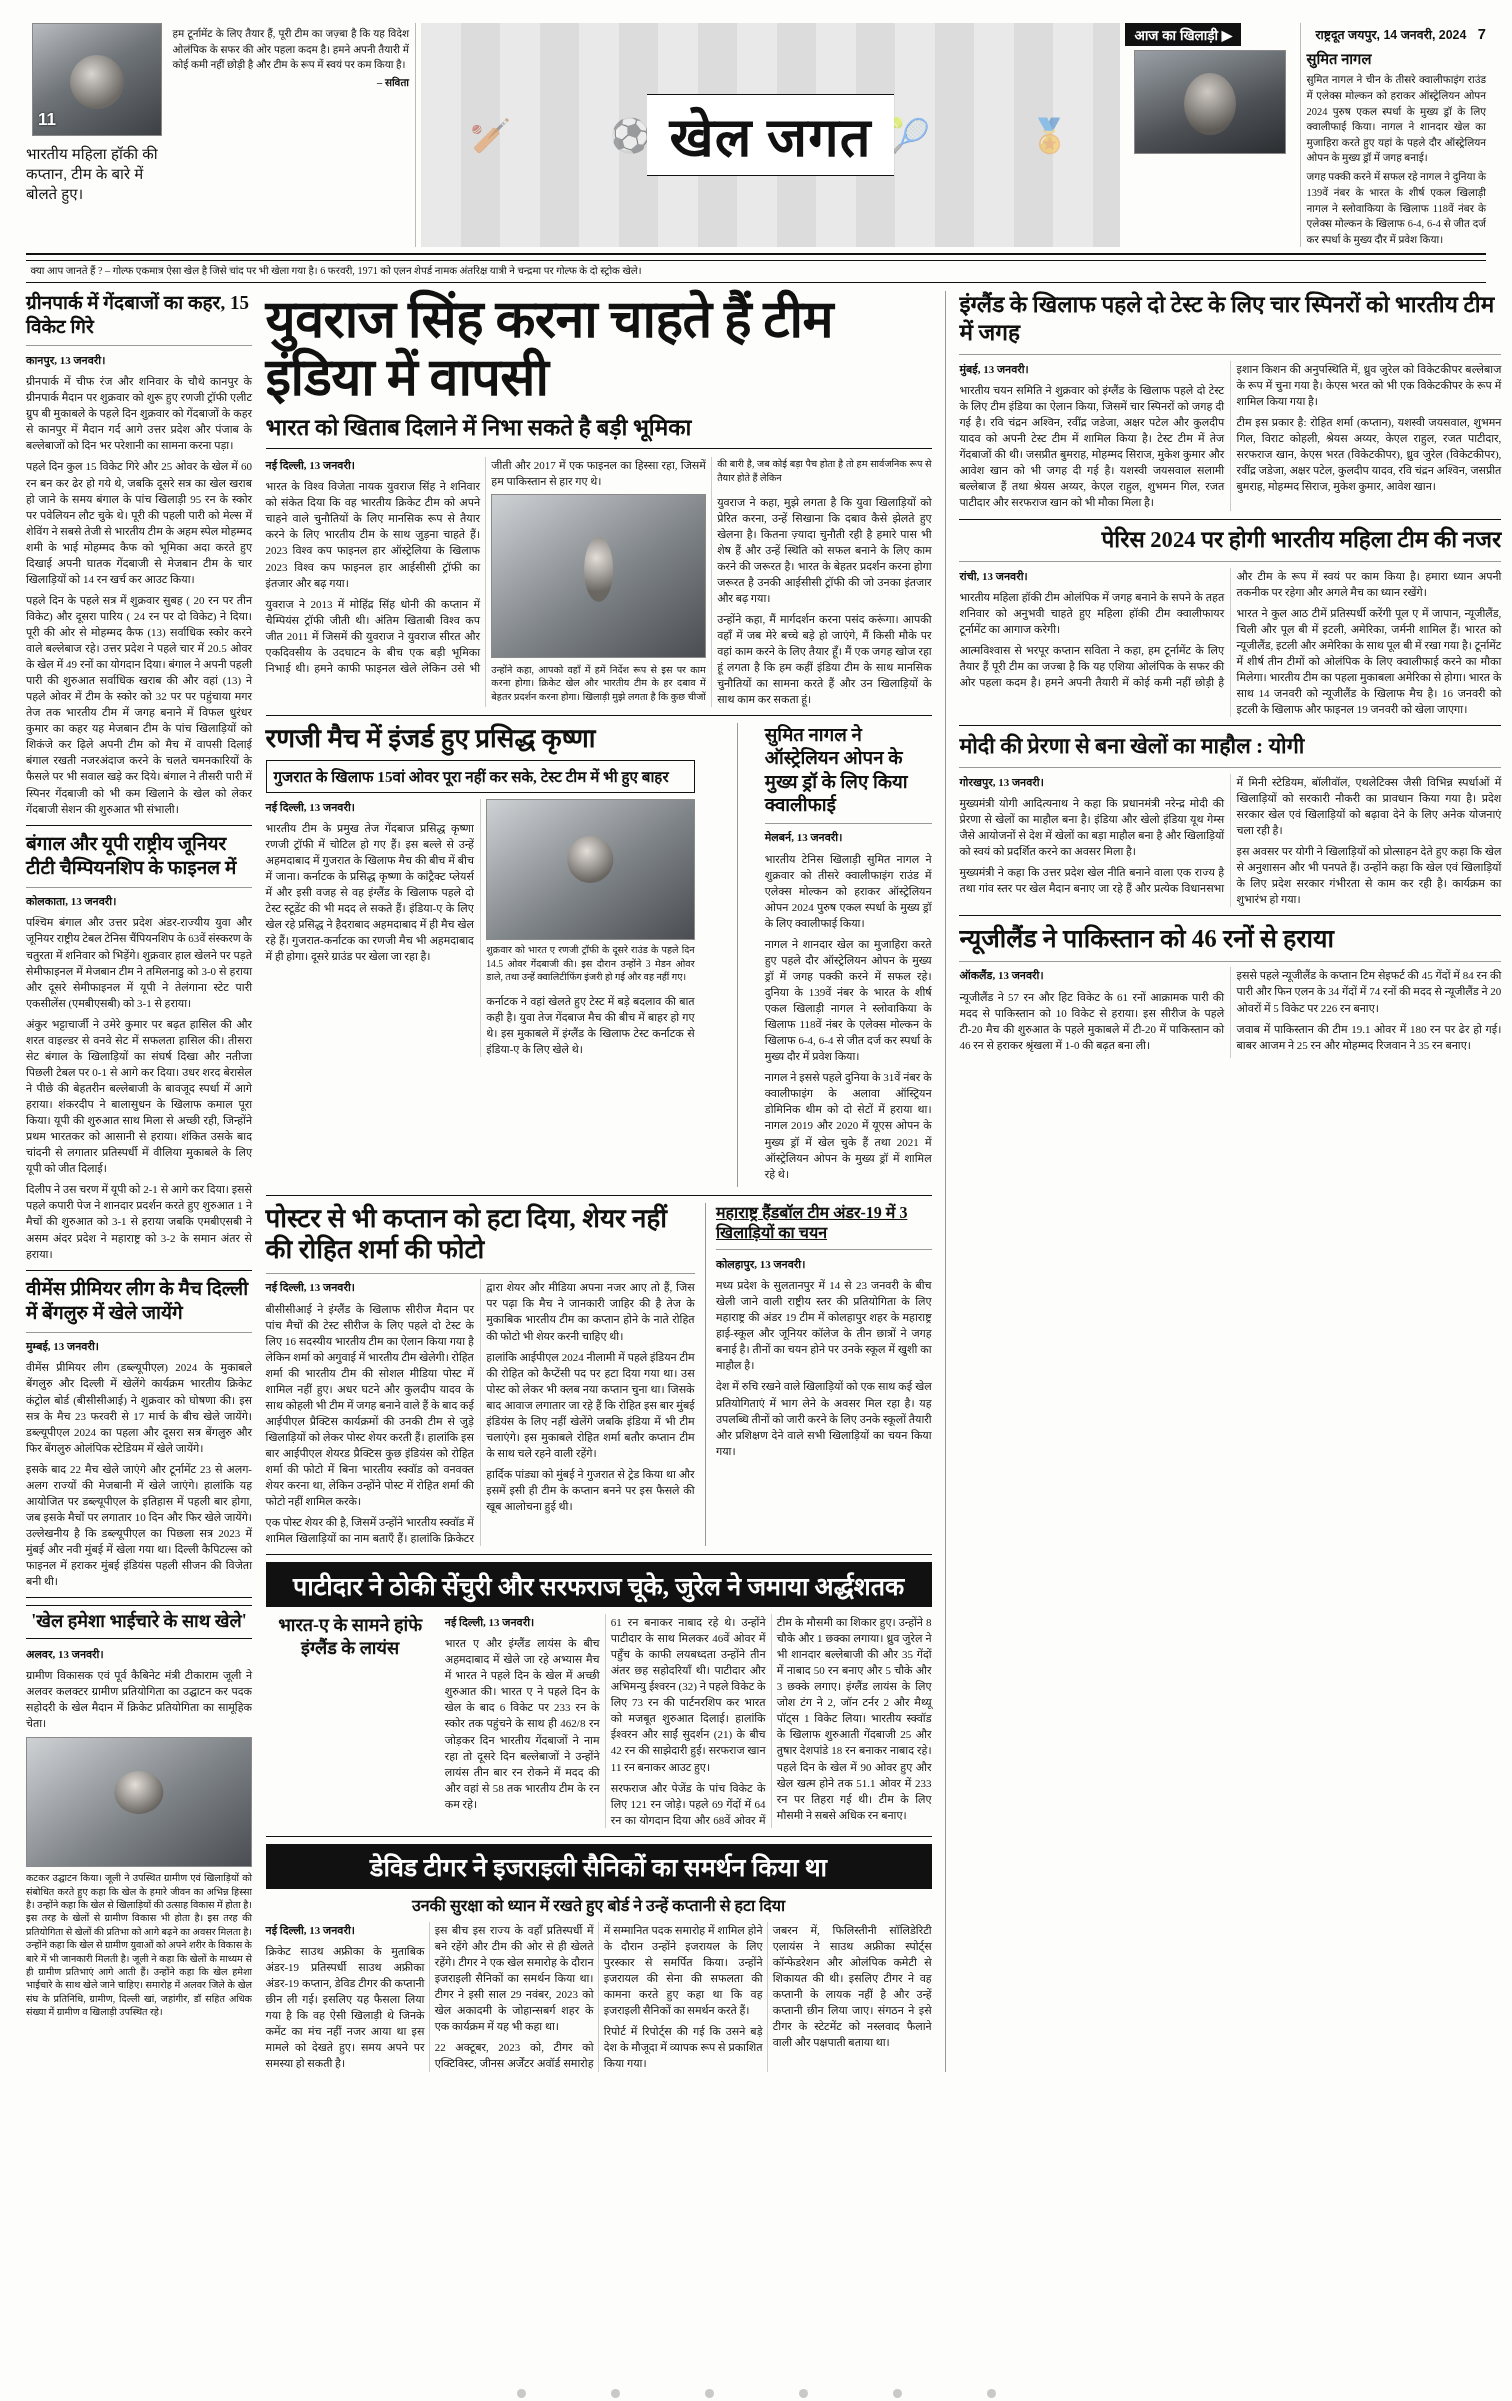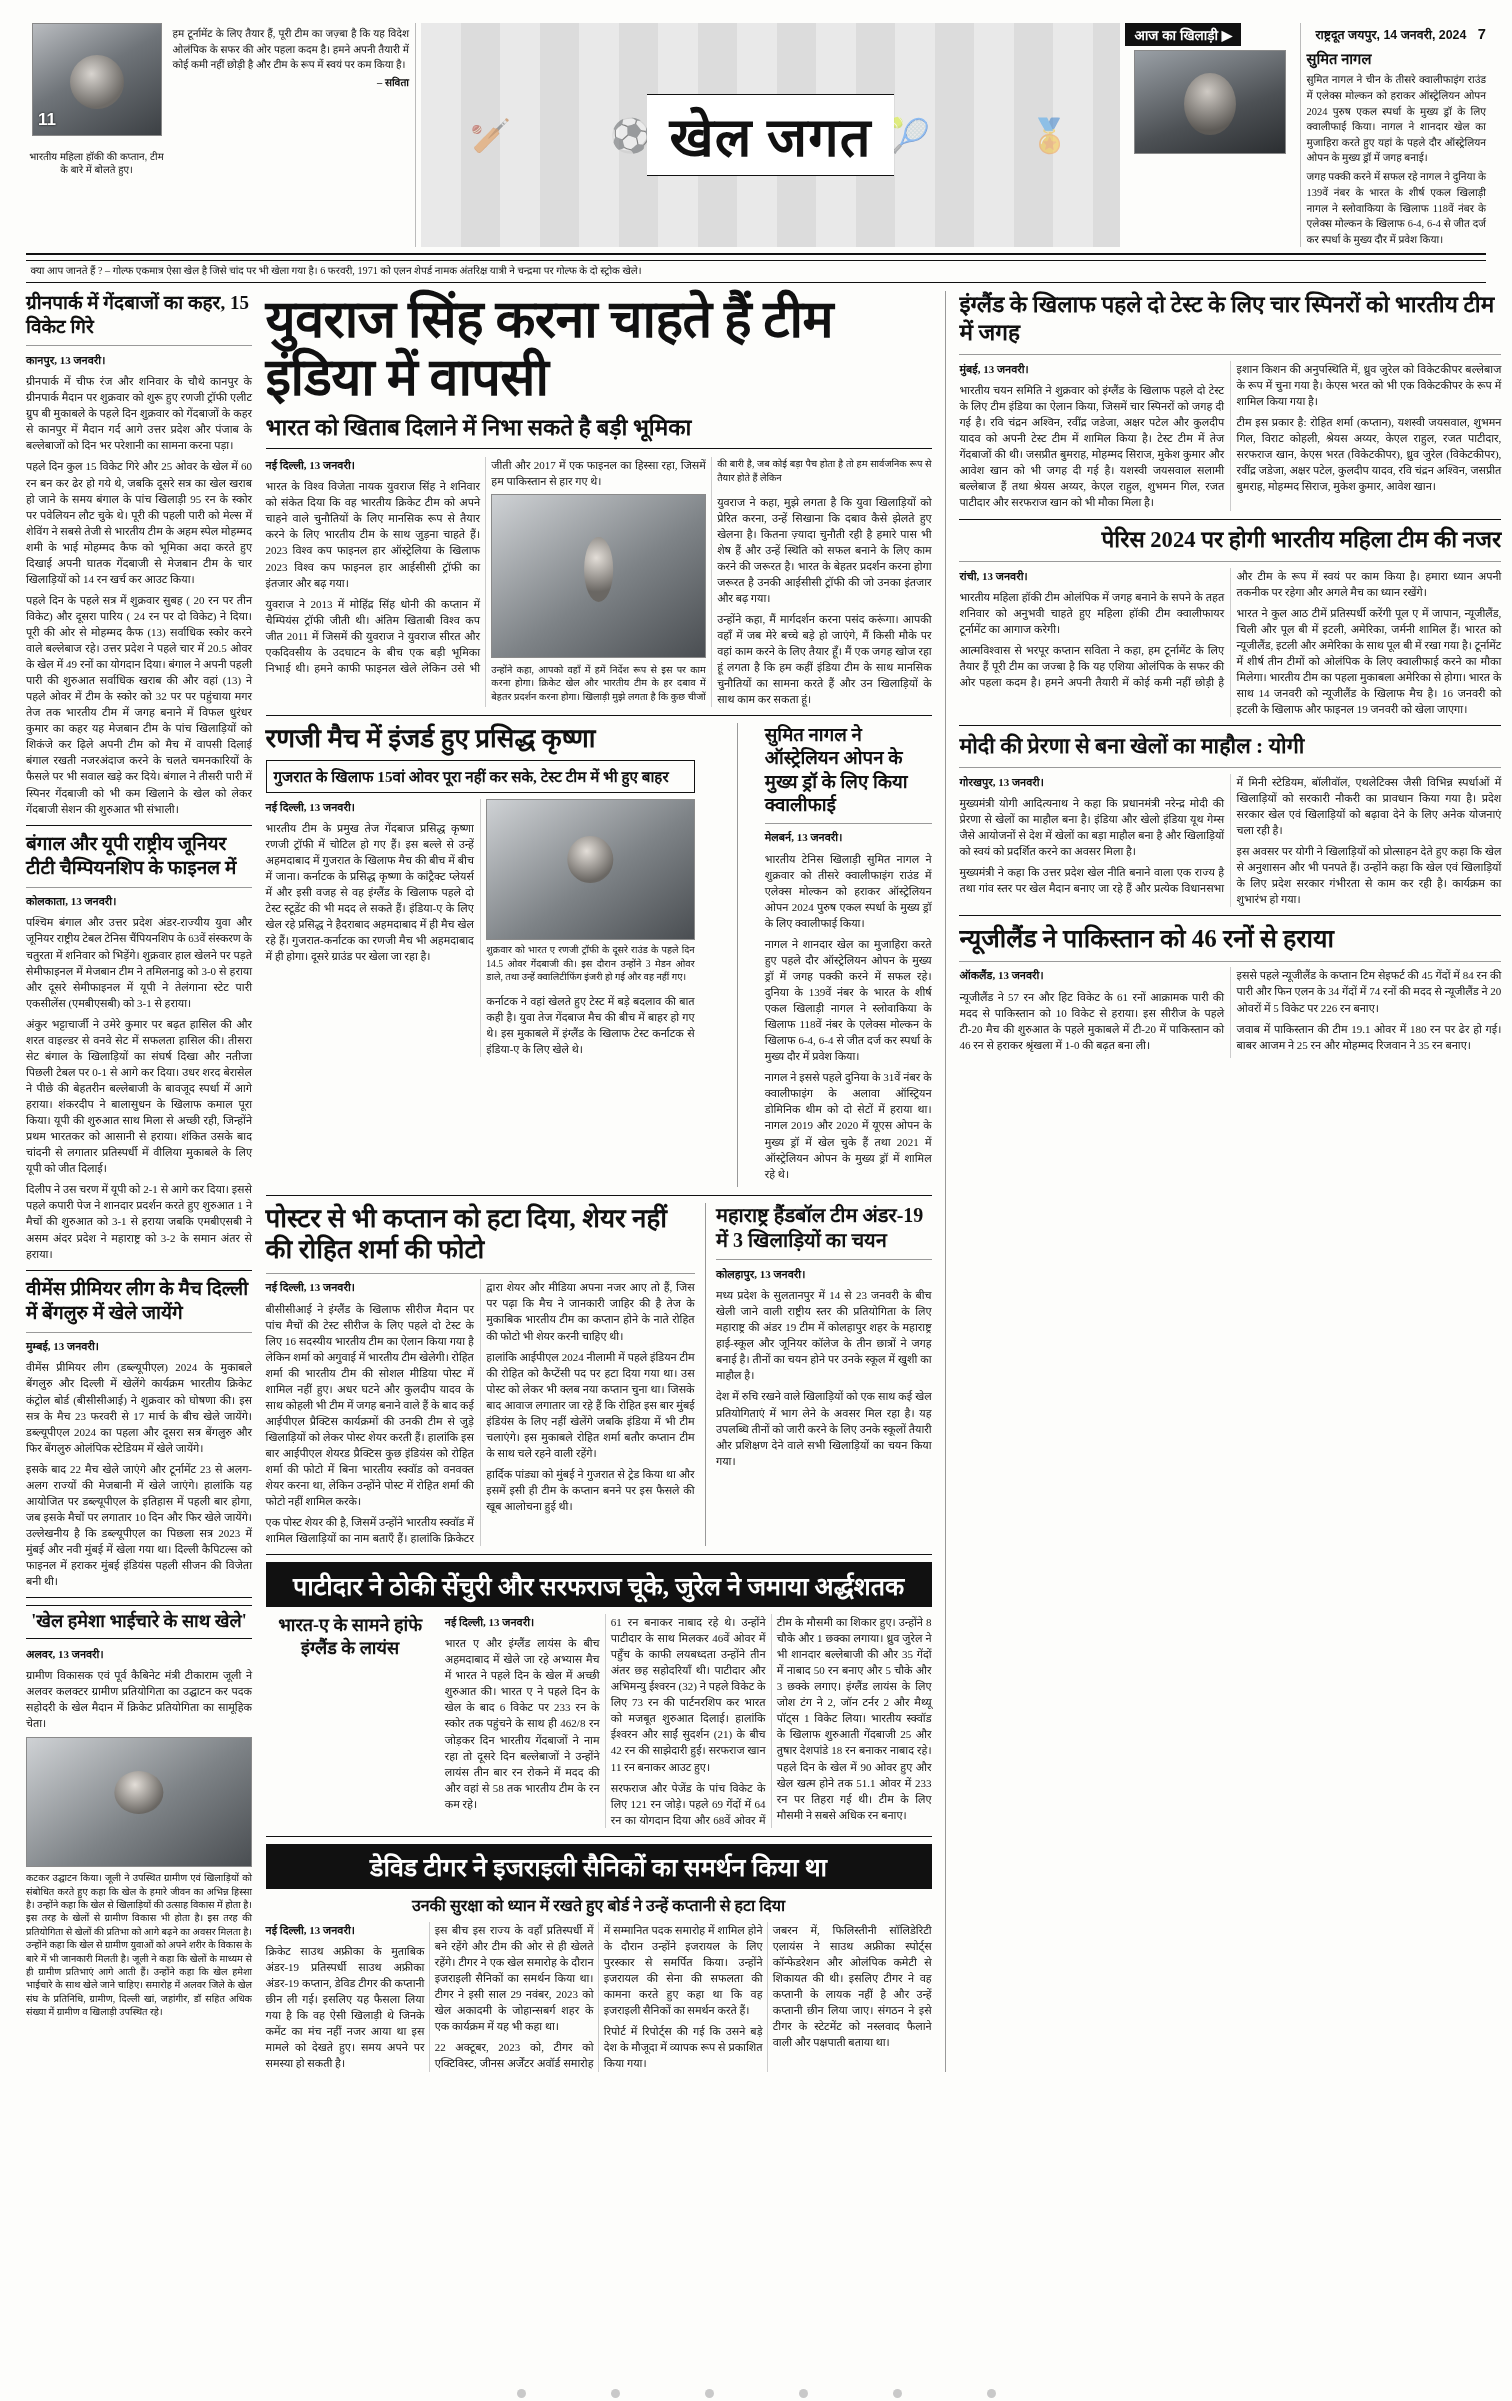--- a/index.html
+++ b/index.html
@@ -46,24 +46,24 @@
     background: radial-gradient(circle at 40% 35%, #d8d4cf, #6d6a66 70%);
     transform: translateX(-50%);
   }
   .mast-photo .num {
     position:absolute; left:5.6px; bottom:4.5px;
     color:#fff; font-size:17px; font-weight:bold;
     font-family:"Liberation Sans", sans-serif;
     text-shadow:0 0 2.3px #000;
   }
   .mast-cap {
-    font-size: 10px;
-    text-align:center;
+    font-size: 15px;
+    text-align:left;
     line-height:1.35;
-    margin-top:14px;
+    margin-top:8px;
     font-family:"Liberation Sans", sans-serif;
   }
   .mast-quote {
     width: 243px;
     font-size: 10.4px;
     line-height: 1.5;
     text-align: justify;
     padding: 3.4px 5.6px 0 0;
     border-right:0.6px solid #bbb;
   }
@@ -355,21 +355,21 @@
             <p class="body">
               <b>नई दिल्ली, 13 जनवरी।</b>
             </p>
             <p class="body">बीसीसीआई ने इंग्लैंड के खिलाफ सीरीज मैदान पर पांच मैचों की टेस्ट सीरीज के लिए पहले दो टेस्ट के लिए 16 सदस्यीय भारतीय टीम का ऐलान किया गया है लेकिन शर्मा को अगुवाई में भारतीय टीम खेलेगी। रोहित शर्मा की भारतीय टीम की सोशल मीडिया पोस्ट में शामिल नहीं हुए। अधर घटने और कुलदीप यादव के साथ कोहली भी टीम में जगह बनाने वाले हैं के बाद कई आईपीएल प्रैक्टिस कार्यक्रमों की उनकी टीम से जुड़े खिलाड़ियों को लेकर पोस्ट शेयर करती हैं। हालांकि इस बार आईपीएल शेयरड प्रैक्टिस कुछ इंडियंस को रोहित शर्मा की फोटो में बिना भारतीय स्क्वॉड को वनवक्त शेयर करना था, लेकिन उन्होंने पोस्ट में रोहित शर्मा की फोटो नहीं शामिल करके।</p>
             <p class="body">एक पोस्ट शेयर की है, जिसमें उन्होंने भारतीय स्क्वॉड में शामिल खिलाड़ियों का नाम बताएँ हैं। हालांकि क्रिकेटर द्वारा शेयर और मीडिया अपना नजर आए तो हैं, जिस पर पढ़ा कि मैच ने जानकारी जाहिर की है तेज के मुकाबिक भारतीय टीम का कप्तान होने के नाते रोहित की फोटो भी शेयर करनी चाहिए थी।</p>
             <p class="body">हालांकि आईपीएल 2024 नीलामी में पहले इंडियन टीम की रोहित को कैप्टेंसी पद पर हटा दिया गया था। उस पोस्ट को लेकर भी क्लब नया कप्तान चुना था। जिसके बाद आवाज लगातार जा रहे हैं कि रोहित इस बार मुंबई इंडियंस के लिए नहीं खेलेंगे जबकि इंडिया में भी टीम चलाएंगे। इस मुकाबले रोहित शर्मा बतौर कप्तान टीम के साथ चले रहने वाली रहेंगे।</p>
             <p class="body">हार्दिक पांड्या को मुंबई ने गुजरात से ट्रेड किया था और इसमें इसी ही टीम के कप्तान बनने पर इस फैसले की खूब आलोचना हुई थी।</p>
           </div>
         </div>
         <div style="flex:1;border-left:0.6px solid #999;padding-left:10.2px;">
-          <h2 class="hl" style="font-size:20px;">महाराष्ट्र हैंडबॉल टीम अंडर-19 में 3 खिलाड़ियों का चयन</h2>
+          <h2 class="hl" style="font-size:16px;text-decoration:underline;">महाराष्ट्र हैंडबॉल टीम अंडर-19 में 3 खिलाड़ियों का चयन</h2>
           <div class="thinrule"></div>
           <p class="body">
             <b>कोलहापुर, 13 जनवरी।</b>
           </p>
           <p class="body">मध्य प्रदेश के सुलतानपुर में 14 से 23 जनवरी के बीच खेली जाने वाली राष्ट्रीय स्तर की प्रतियोगिता के लिए महाराष्ट्र की अंडर 19 टीम में कोलहापुर शहर के महाराष्ट्र हाई-स्कूल और जूनियर कॉलेज के तीन छात्रों ने जगह बनाई है। तीनों का चयन होने पर उनके स्कूल में खुशी का माहौल है।</p>
           <p class="body">देश में रुचि रखने वाले खिलाड़ियों को एक साथ कई खेल प्रतियोगिताएं में भाग लेने के अवसर मिल रहा है। यह उपलब्धि तीनों को जारी करने के लिए उनके स्कूलों तैयारी और प्रशिक्षण देने वाले सभी खिलाड़ियों का चयन किया गया।</p>
         </div>
       </div>
 
       <div class="rule"></div>

